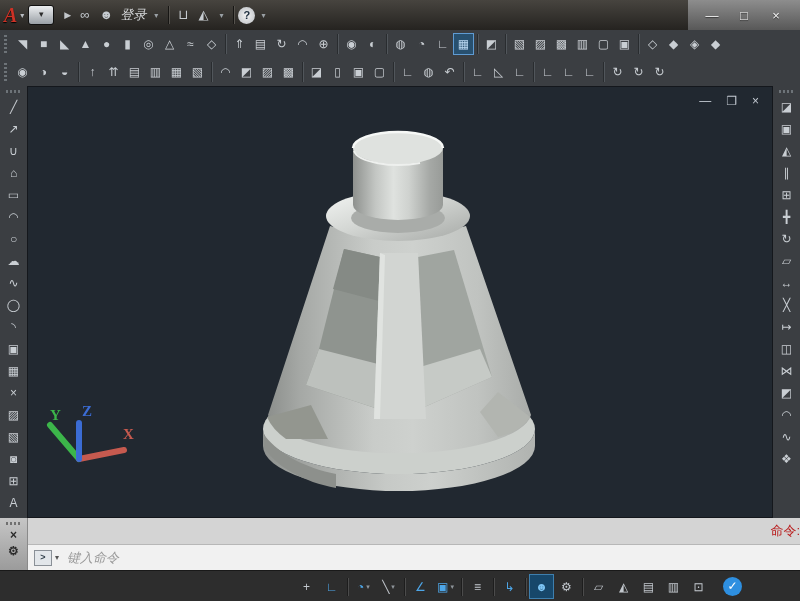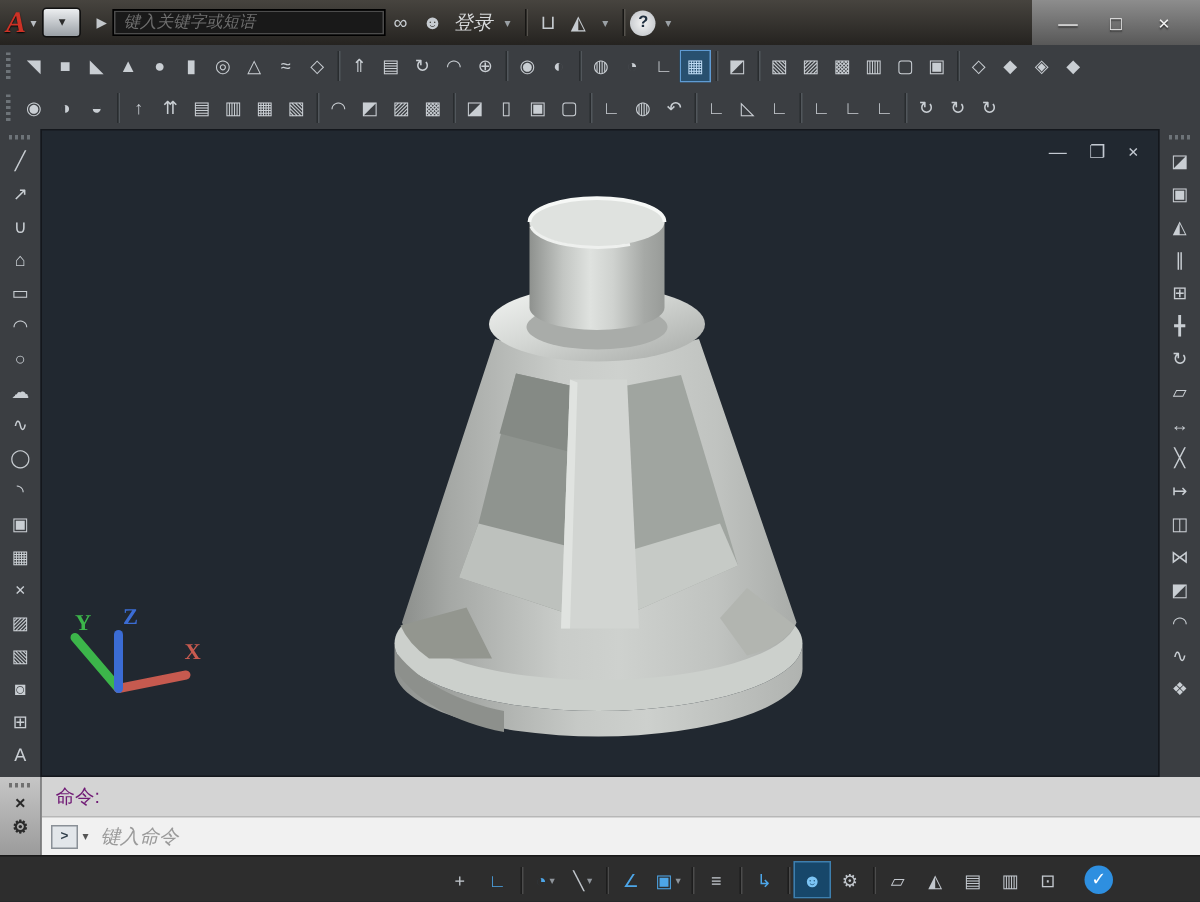--- a/index.html
+++ b/index.html
@@ -60,21 +60,21 @@
   .vp-controls{position:absolute;top:7px;right:13px;display:flex;gap:15px;z-index:5;}
   .vp-btn{color:#c3c9d1;font-size:12px;line-height:14px;}
 
   
   .cmdwin{position:absolute;left:0;right:0;top:518px;height:52px;display:flex;}
   .cmd-strip{width:27px;flex:none;background:linear-gradient(#c6c6c6,#9b9b9b);
     display:flex;flex-direction:column;align-items:center;border-right:1px solid #8a8a8a;}
   .cmd-strip .grip-h{background:repeating-linear-gradient(90deg,#707070 0 2px,rgba(0,0,0,0) 2px 4px);margin:4px 0 2px;}
   .cmd-strip-btn{color:#2a2a2a;font-size:12px;font-weight:bold;line-height:16px;}
   .cmd-main{flex:1;display:flex;flex-direction:column;}
-  .cmd-history{flex:1;background:#d4d4d4;color:#701a75;font-size:13px;padding:4px 0 0 9px;}
+  .cmd-history{flex:1;background:#d4d4d4;color:#b91c1c;font-size:13px;padding:4px 0 0 9px;text-align:right;}
   .cmd-inputline{height:25px;background:#f1f1f1;border-top:1px solid #b7b7b7;
     display:flex;align-items:center;padding:0 6px;}
   .prompt-chip{width:16px;height:14px;flex:none;border:1px solid #8a9097;background:#e2e6ea;
     color:#33414d;font-size:9px;font-weight:bold;text-align:center;line-height:13px;}
   .prompt-dd{color:#555;font-size:8px;margin:0 6px 0 3px;}
   .cmd-input{flex:1;border:none;outline:none;background:transparent;
     font-size:13px;color:#8e8e8e;}
   .cmd-input::placeholder{color:#9a9a9a;font-style:italic;}
 
   
@@ -99,21 +99,20 @@
 
 <div class="app">
 
   <div class="titlebar">
     <div class="appmenu">
       <span class="logo-a">A</span>
       <span class="dd">▾</span>
     </div>
     <div class="qa-btn">▾</div>
     <span class="flyout">▶</span>
-    <input class="search" placeholder="键入关键字或短语" style="">
     <span class="tb-ico">∞</span>
     <span class="tb-ico">☻</span>
     <span class="login">登录</span>
     <span class="dd-sm">▾</span>
     <span class="vbar"></span>
     <span class="tb-ico">⊔</span>
     <span class="tb-ico">◭</span>
     <span class="dd-sm">▾</span>
     <span class="vbar"></span>
     <span class="help-circle">?</span>

